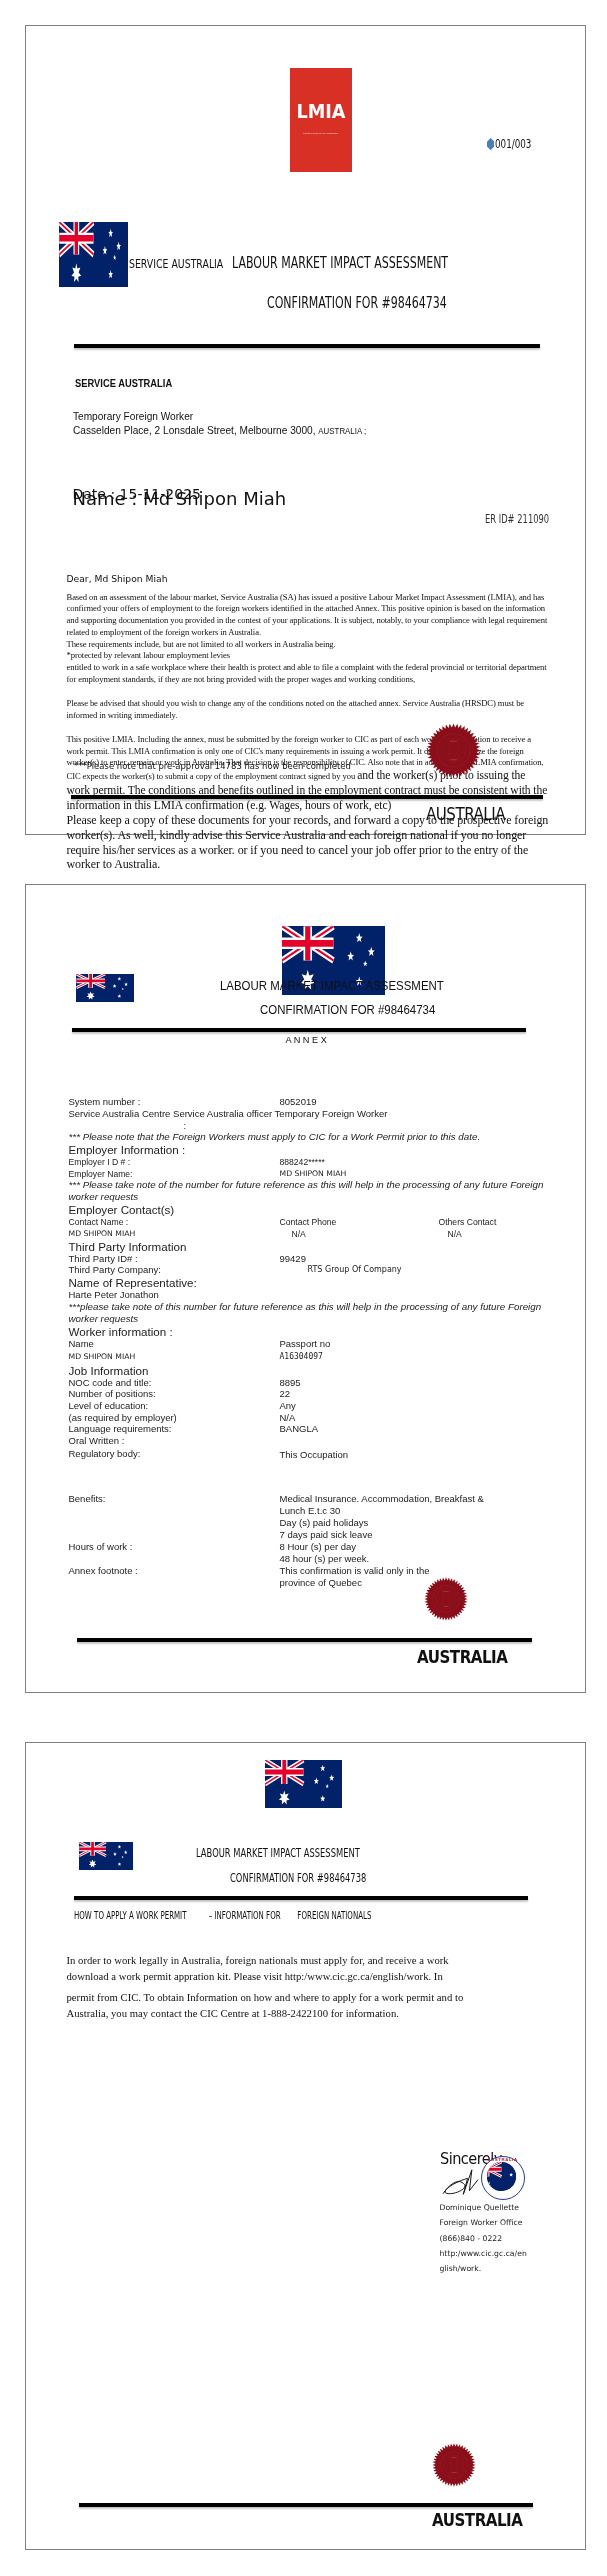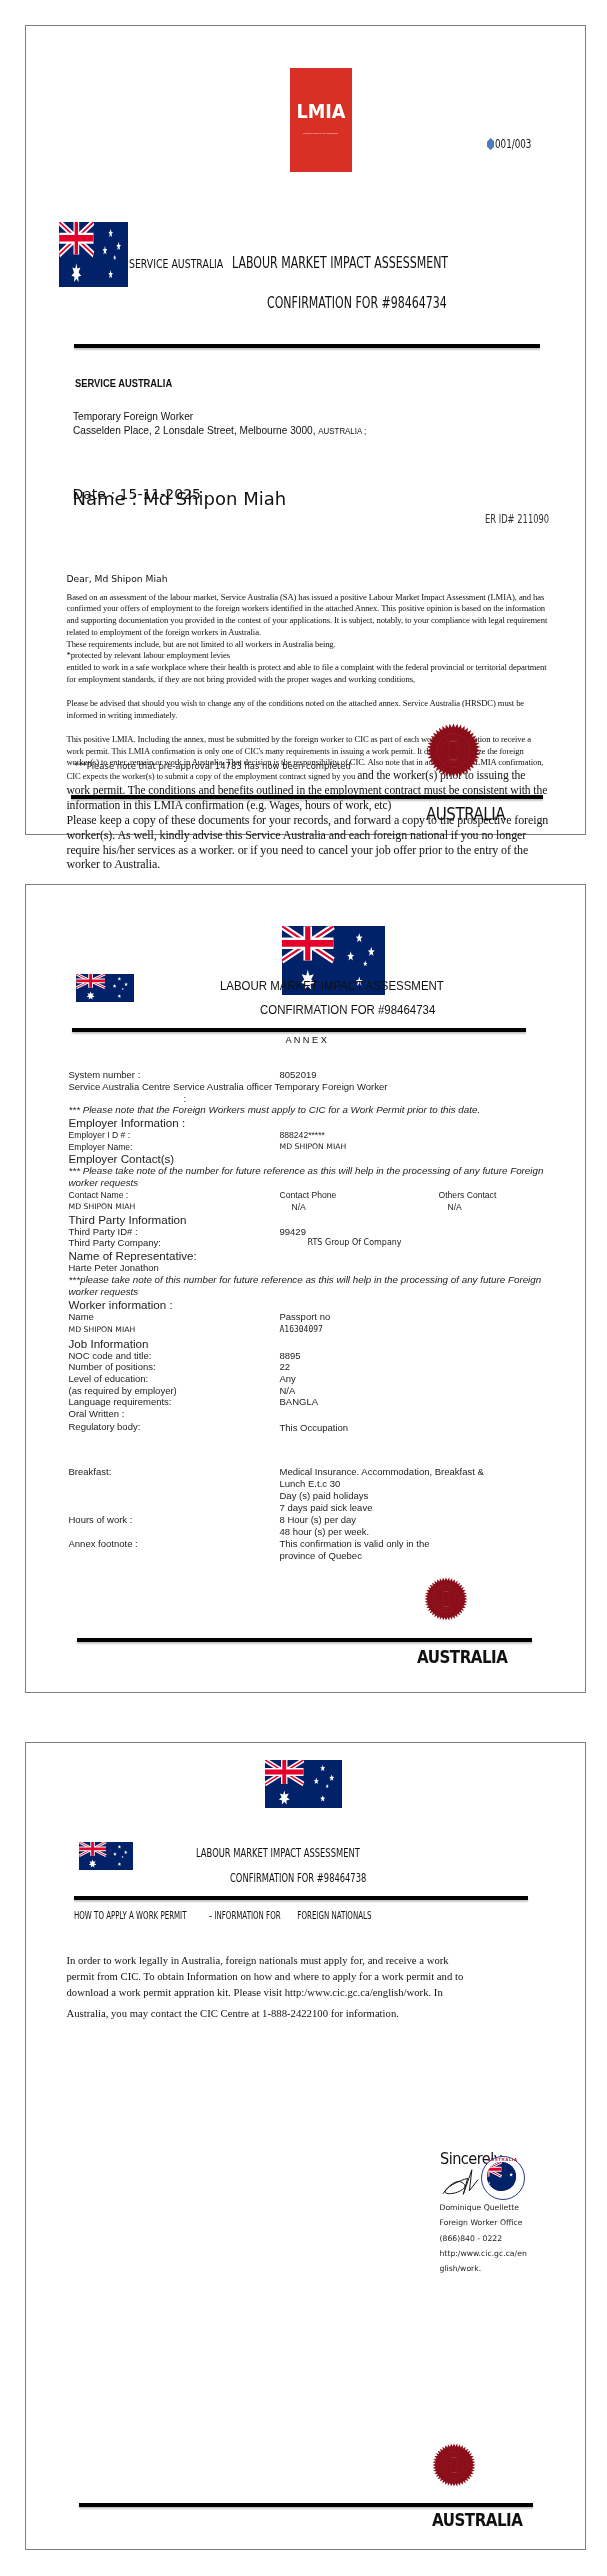--- a/index.html
+++ b/index.html
@@ -129,40 +129,40 @@
         <use href="#au-flag"></use>
       </svg>
   </div>
   <div class="abs" style="left:194px; top:93px; font-size:13px; transform:scaleX(0.88); transform-origin:left top; white-space:nowrap;">LABOUR MARKET IMPACT ASSESSMENT</div>
   <div class="abs" style="left:234px; top:117px; font-size:13px; transform:scaleX(0.88); transform-origin:left top; white-space:nowrap;">CONFIRMATION FOR #98464734</div>
   <div class="rule" style="left:46px; top:143px; width:454px;"></div>
   <div class="abs" style="left:260px; top:150px; font-size:9.2px; white-space:pre;">A N N E X</div>
 
   <div class="abs" style="left:43px; top:184px; width:502px; font-size:9.5px; line-height:12px; color:#222;">
 
-    <div style="position:relative; height:11.6px;">
+    <div style="position:relative; height:11.6px;margin-top:27px;">
       <span class="lbl">System  number :</span>
       <span class="val">8052019</span>
     </div>
     <div style="white-space:nowrap;">Service Australia  Centre Service Australia  officer  Temporary Foreign Worker</div>
     <div style="padding-left:115px; height:11.6px;">:</div>
     <div style="font-style:italic; font-size:9.8px; white-space:nowrap;">*** Please note that the Foreign Workers must apply to CIC for a Work Permit prior to this date.</div>
 
     <div style="font-size:11.6px; line-height:13px;">Employer Information  :</div>
     <div style="position:relative; height:11.6px;">
       <span class="lbl" style="font-size:8.6px;">Employer I D # :</span>
       <span class="val" style="font-size:8.6px;">888242*****</span>
     </div>
     <div style="position:relative; height:11.6px;">
       <span class="lbl" style="font-size:8.6px;">Employer Name:</span>
       <span class="val" style="font-family:'DejaVu Sans',sans-serif; font-size:7.7px;">MD SHIPON MIAH</span>
     </div>
+    <div style="font-style:italic; font-size:9.8px;">*** Please take note of the number for future reference as this will help in the processing of any future Foreign worker requests</div>
+
     <div style="font-size:11.6px; line-height:13px;">Employer Contact(s)</div>
-
-    <div style="font-style:italic; font-size:9.8px;">*** Please take note of the number for future reference as this will help in the processing of any future Foreign worker requests</div>
     <div style="position:relative; height:11.6px; font-size:8.6px;">
       <span class="lbl">Contact Name :</span>
       <span class="val">Contact Phone</span>
       <span style="position:absolute; left:370px;">Others Contact</span>
     </div>
     <div style="position:relative; height:11.6px; font-size:8.6px;">
       <span class="lbl" style="font-family:'DejaVu Sans',sans-serif; font-size:7.7px;">MD SHIPON MIAH</span>
       <span style="position:absolute; left:223px;">N/A</span>
       <span style="position:absolute; left:379px;">N/A</span>
     </div>
@@ -214,21 +214,21 @@
     <div style="position:relative; height:11.6px;">
       <span class="lbl">Oral Written :</span>
       <span class="val"></span>
     </div>
     <div style="position:relative; height:11.6px; margin-top:1.2px;">
       <span class="lbl">Regulatory body:</span>
       <span class="val" style="top:1.8px;">This Occupation</span>
     </div>
 
     <div style="position:relative; height:48px; margin-top:34px;">
-      <span class="lbl">Breakfast:</span>
+      <span class="lbl">Benefits:</span>
       <div class="val">
         <div>Medical Insurance. Accommodation, Breakfast &amp;</div>
         <div>Lunch E.t.c 30</div>
         <div>Day (s) paid holidays</div>
         <div>7 days paid sick leave</div>
       </div>
     </div>
     <div style="position:relative; height:24px;">
       <span class="lbl">Hours of work :</span>
       <div class="val">
@@ -271,22 +271,22 @@
   <div class="abs" style="left:48px; top:167px; font-family:'DejaVu Sans',sans-serif; font-size:9.8px; white-space:nowrap; transform:scaleX(0.72); transform-origin:left top;">
     <span>HOW TO APPLY A WORK PERMIT</span>
     <span style="display:inline-block; width:24.5px;"></span>
     <span>– INFORMATION FOR</span>
     <span style="display:inline-block; width:17px;"></span>
     <span>FOREIGN NATIONALS</span>
   </div>
 
   <div class="abs serif" style="left:41px; top:211px; width:502px; font-size:10.7px; color:#111;">
     <div style="height:16px; white-space:nowrap;">In order to work legally in Australia, foreign nationals must apply for, and receive a work</div>
+    <div style="height:21px; white-space:nowrap;">download a work permit appration kit. Please visit http:/www.cic.gc.ca/english/work.  In</div>
     <div style="height:16px; white-space:nowrap;">permit from CIC. To obtain Information on how and where to apply for a work permit and to</div>
-    <div style="height:21px; white-space:nowrap;">download a work permit appration kit. Please visit http:/www.cic.gc.ca/english/work.  In</div>
     <div style="white-space:nowrap;">Australia, you may contact the CIC Centre at 1-888-2422100 for information.</div>
   </div>
 
   <div class="abs" style="left:414px; top:406px; width:98px;">
     <div style="font-family:'DejaVu Sans',sans-serif; font-size:16.5px; letter-spacing:-0.6px; transform:scaleX(0.88); transform-origin:left top;">Sincerely</div>
     <div style="position:relative; height:31px;">
       <svg width="49" height="31" viewBox="0 0 80 50" style="position:absolute; left:0; top:-2.4px;">
         <path d="M5,45 C15,30 30,18 40,30 C45,38 20,48 10,44 C2,40 25,25 45,20 L38,46 L52,6 L48,40 L62,22" fill="none" stroke="#111" stroke-width="1.6"></path>
       </svg>
       <div style="position:absolute; left:41px; top:-12.2px; width:44px; height:44px; border-radius:50%; border:1.8px solid #2b3a8f; background:#fff;">

